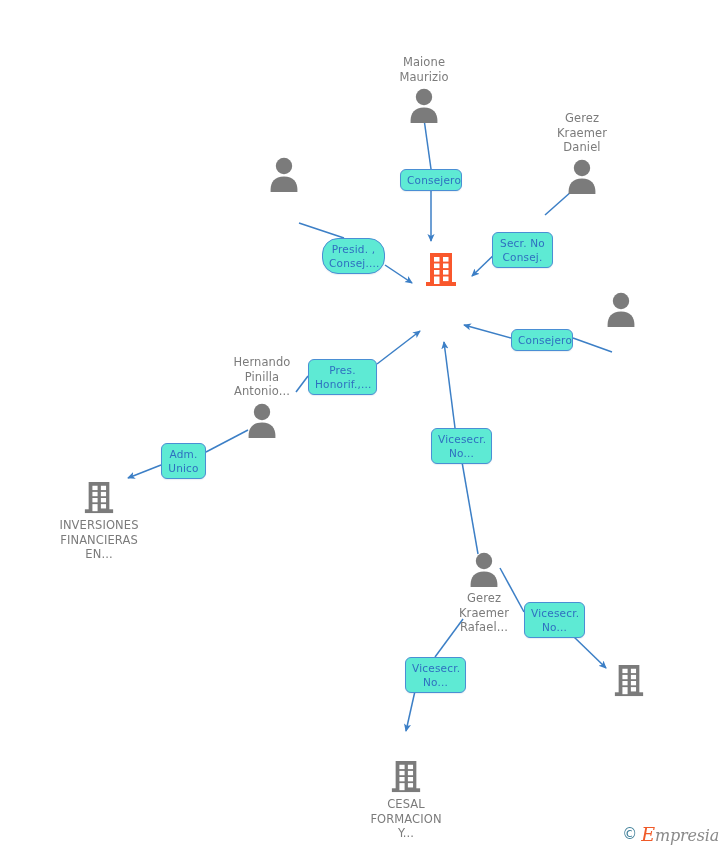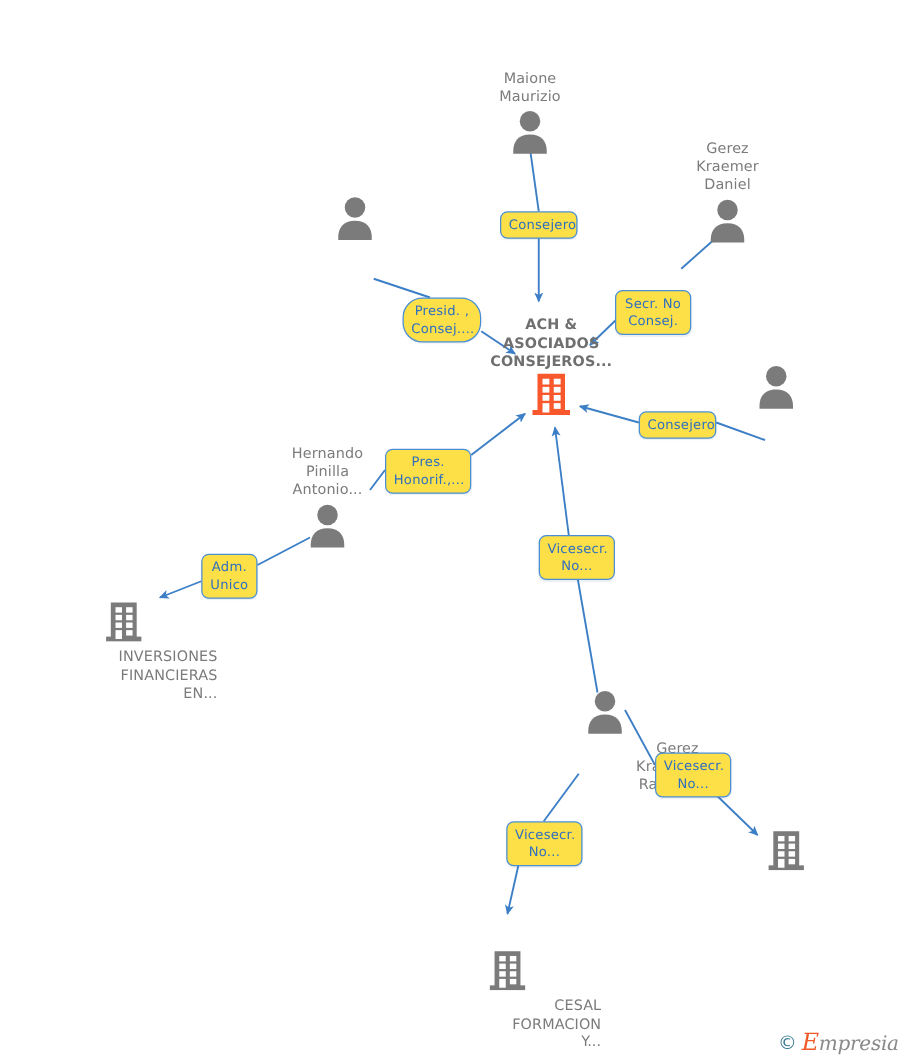--- a/index.html
+++ b/index.html
@@ -45,26 +45,26 @@
     letter-spacing: 0.1px;
     white-space: pre-line;
   }
   .node.company-main .label {
     font-weight: bold;
     color: #6f6f6f;
     font-size: 11.5px;
     line-height: 14.8px;
   }
   .node.label-above .label { margin-bottom: 2px; }
-  .node.label-below .label { margin-top: 3px; text-align: right; }
+  .node.label-below .label { margin-top: 3px; }
 
   
   .rel {
     position: absolute;
-    background: #fde047;
+    background: #5eead4;
     border: 1.4px solid #4a8fd4;
     border-radius: 6px;
     color: #2f6fc0;
     font-size: 10.5px;
     line-height: 14px;
     text-align: center;
     padding: 3px 6px;
     white-space: pre-line;
     box-shadow: 0 1px 1px rgba(60,90,130,0.10);
     letter-spacing: 0.2px;
@@ -148,23 +148,20 @@
             <path d="M 16 21.5 C 6.6 21.5 2.6 27.2 2.6 34.6 L 2.6 37 L 29.4 37 L 29.4 34.6 C 29.4 27.2 25.4 21.5 16 21.5 Z" fill="#7b7b7b"></path>
           </svg></span>
       </div>
       <div class="node person label-above" style="left: 284px; top: 155px;">
         <span class="glyph"><svg width="32" height="38" viewBox="0 0 32 38">
             <circle cx="16" cy="11" r="8.2" fill="#7b7b7b"></circle>
             <path d="M 16 21.5 C 6.6 21.5 2.6 27.2 2.6 34.6 L 2.6 37 L 29.4 37 L 29.4 34.6 C 29.4 27.2 25.4 21.5 16 21.5 Z" fill="#7b7b7b"></path>
           </svg></span>
       </div>
       <div class="node company-main label-above" style="left: 441px; top: 252px;">
-        <span class="label">ACH &amp;
-ASOCIADOS
-CONSEJEROS...</span>
         <span class="glyph"><svg width="34" height="36" viewBox="0 0 34 36">
             <rect x="6" y="1" width="22" height="31" fill="#f9572c"></rect>
             <rect x="2" y="30" width="30" height="4" fill="#f9572c"></rect>
             <rect x="10" y="5" width="5.5" height="4.6" fill="#ffffff"></rect>
             <rect x="19" y="5" width="5.5" height="4.6" fill="#ffffff"></rect>
             <rect x="10" y="11.5" width="5.5" height="4.6" fill="#ffffff"></rect>
             <rect x="19" y="11.5" width="5.5" height="4.6" fill="#ffffff"></rect>
             <rect x="10" y="18" width="5.5" height="4.6" fill="#ffffff"></rect>
             <rect x="19" y="18" width="5.5" height="4.6" fill="#ffffff"></rect>
             <rect x="19" y="24.5" width="5.5" height="4.6" fill="#ffffff"></rect>

